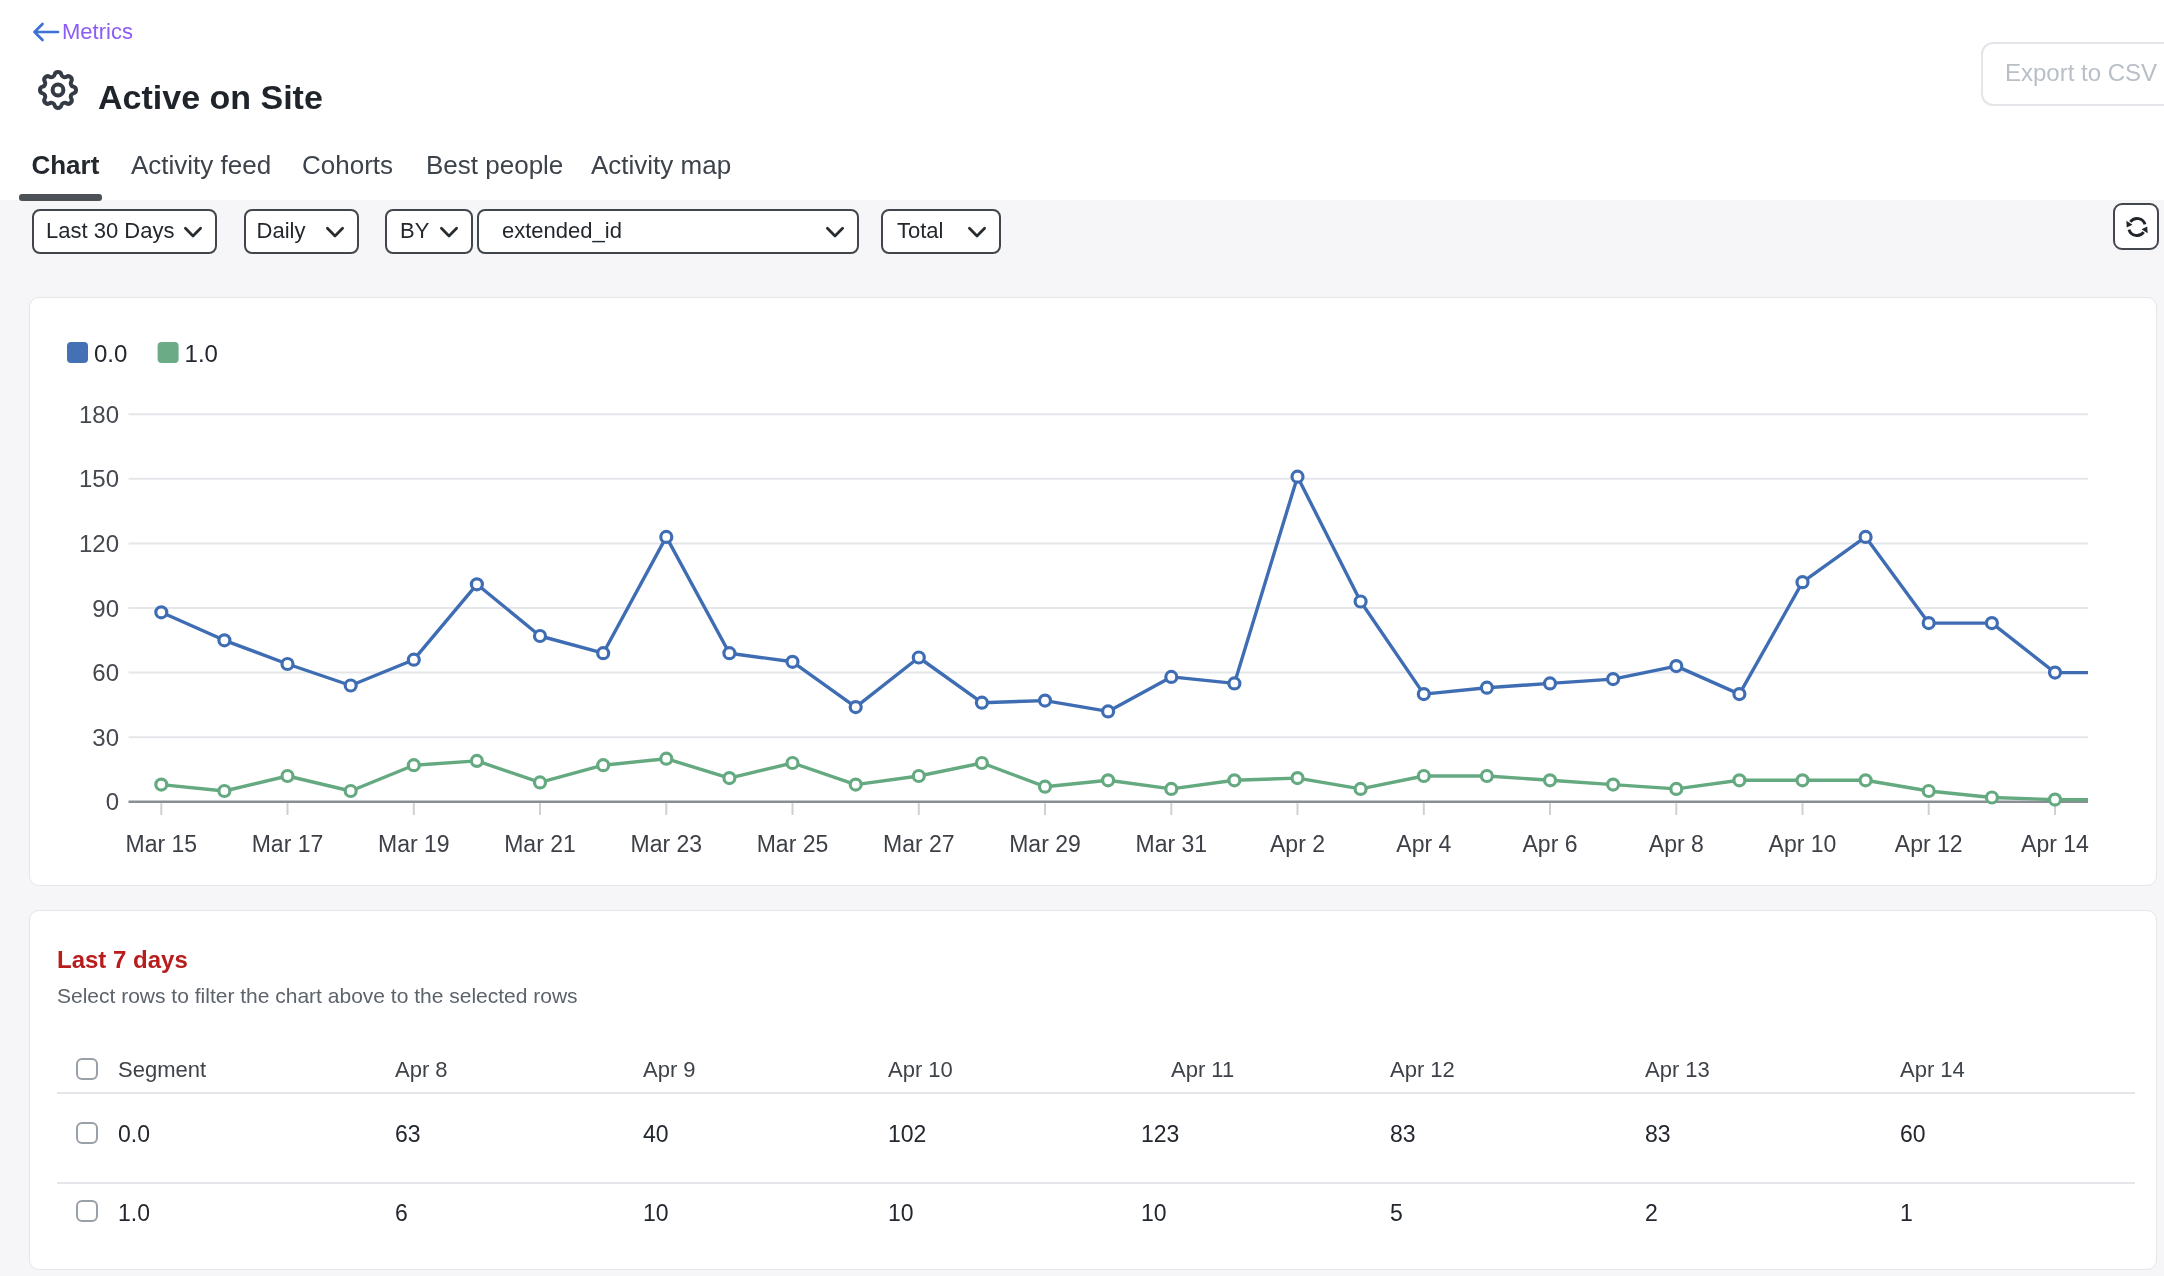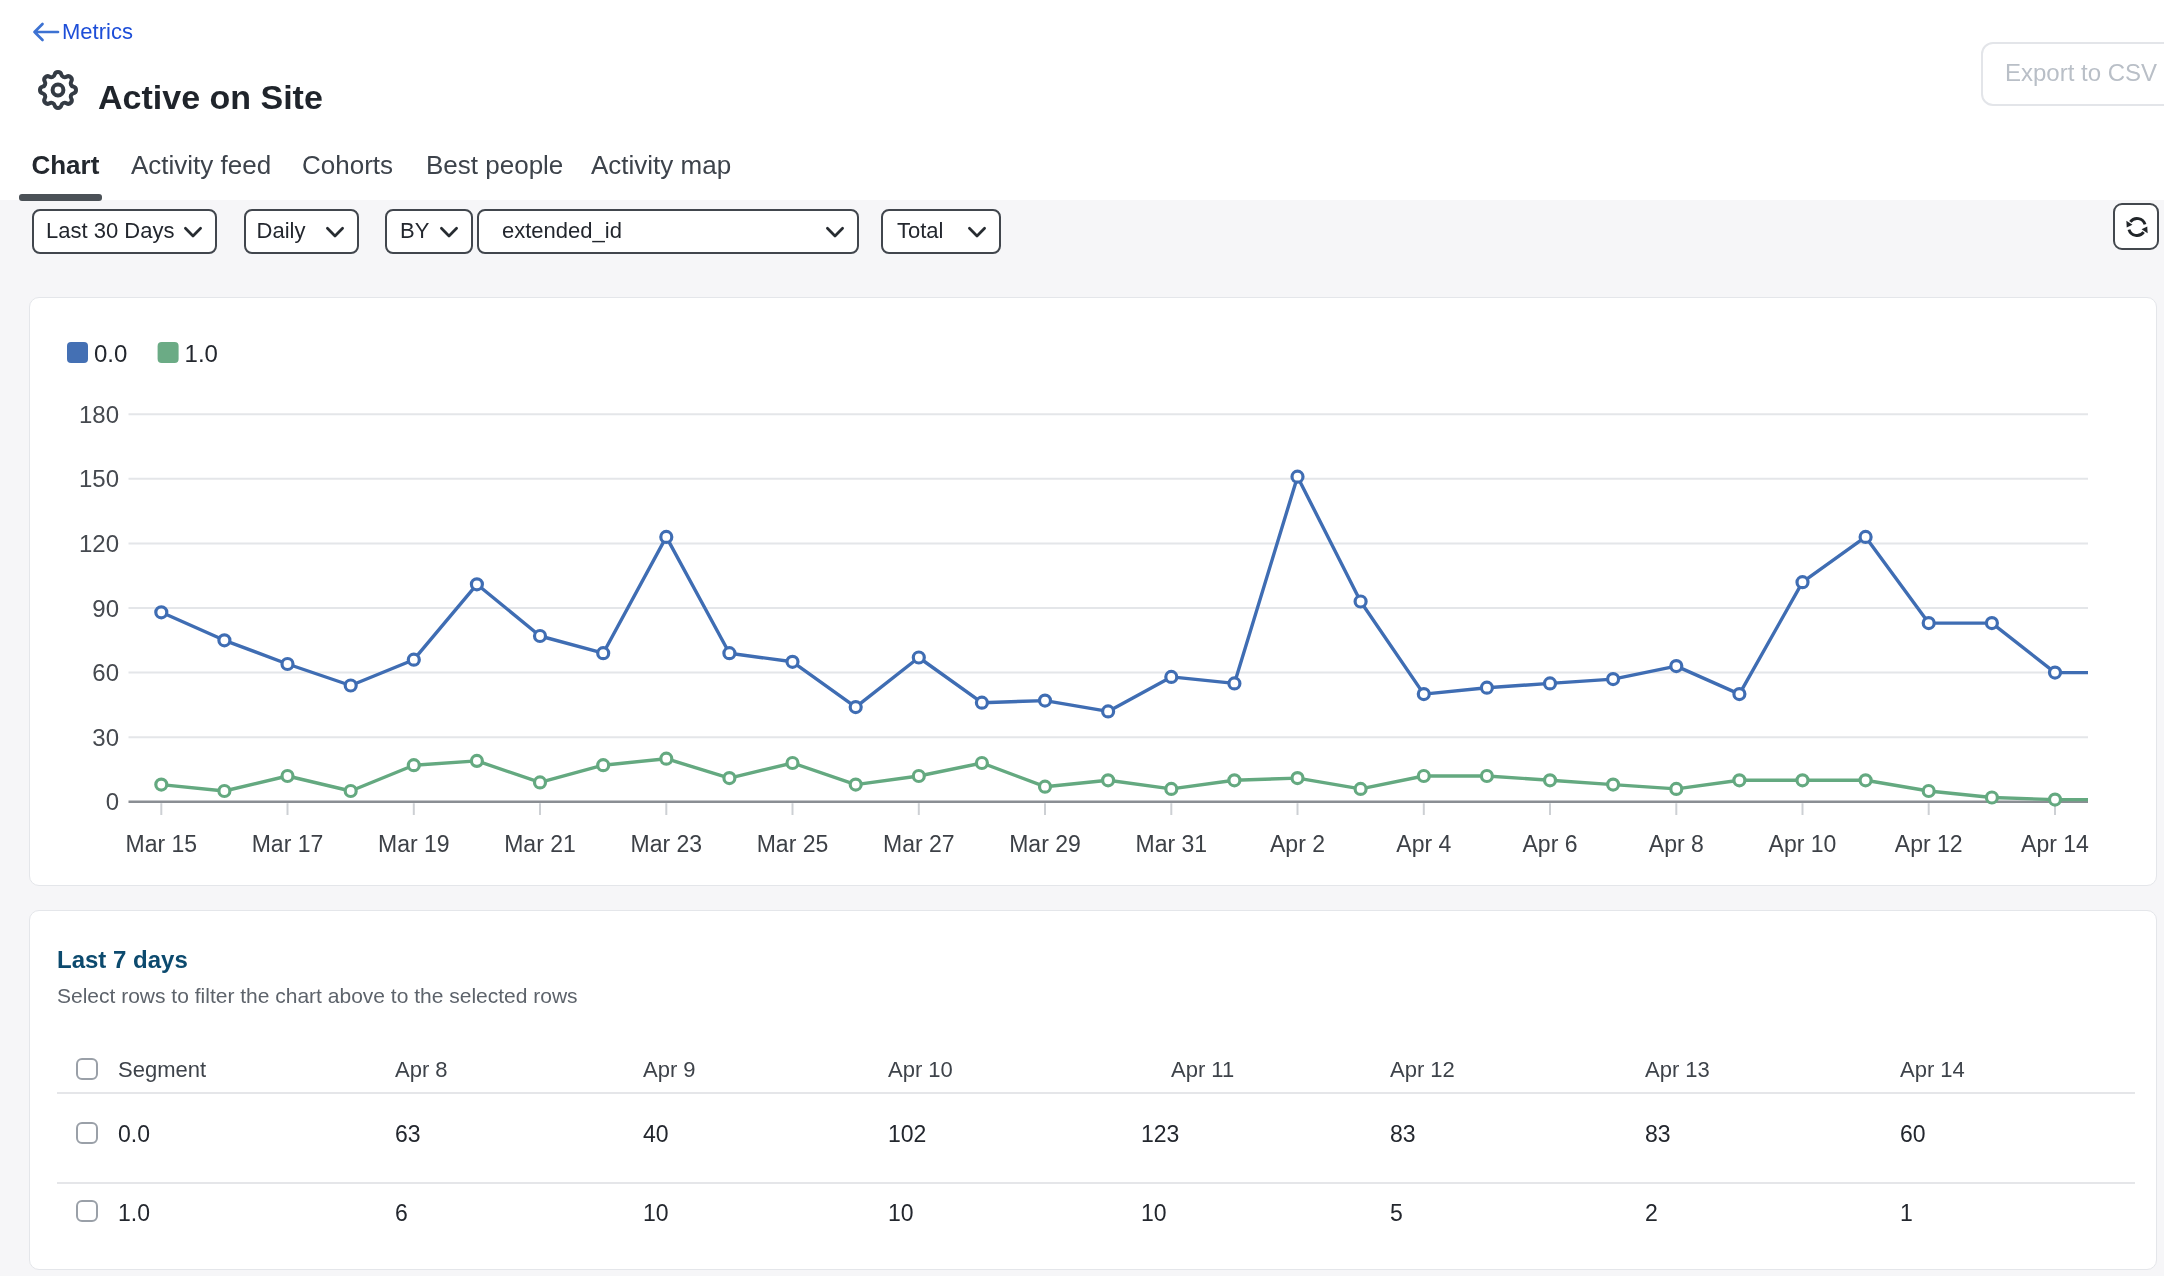--- a/index.html
+++ b/index.html
@@ -3,21 +3,21 @@
 *{margin:0;padding:0;box-sizing:border-box}
 body{font-family:"Liberation Sans",sans-serif;background:#f6f6f8;}
 #page{position:relative;width:2164px;height:1276px;overflow:hidden;background:#f6f6f8;font-family:"Liberation Sans",sans-serif;}
 svg text{font-family:"Liberation Sans",sans-serif;}
 </style></head><body>
 <div id="page">
 <div style="position:absolute;left:0;top:0;width:2164px;height:200px;background:#fff"></div>
 <svg width="28" height="26" viewBox="0 0 28 26" style="position:absolute;left:32px;top:19px">
       <path d="M26 13 H2.5 M10.5 5 L2.5 13 L10.5 21" fill="none" stroke="#3d72d2" stroke-width="2.7" stroke-linecap="round" stroke-linejoin="round"></path>
     </svg>
-<div style="position:absolute;left:62px;top:21.4px;font-size:22px;line-height:1;color:#1d4ed8;font-weight:400;white-space:nowrap;">Metrics</div>
+<div style="position:absolute;left:62px;top:21.4px;font-size:22px;line-height:1;color:#8b5cf6;font-weight:400;white-space:nowrap;">Metrics</div>
 <svg width="48" height="48" viewBox="0 0 24 24" style="position:absolute;left:34px;top:66px">
       <g fill="none" stroke="#343b44" stroke-width="2.0" stroke-linecap="round" stroke-linejoin="round">
         <path d="M10.325 4.317c.426 -1.756 2.924 -1.756 3.35 0a1.724 1.724 0 0 0 2.573 1.066c1.543 -.94 3.31 .826 2.37 2.37a1.724 1.724 0 0 0 1.065 2.572c1.756 .426 1.756 2.924 0 3.35a1.724 1.724 0 0 0 -1.066 2.573c.94 1.543 -.826 3.31 -2.37 2.37a1.724 1.724 0 0 0 -2.572 1.065c-.426 1.756 -2.924 1.756 -3.35 0a1.724 1.724 0 0 0 -2.573 -1.066c-1.543 .94 -3.31 -.826 -2.37 -2.37a1.724 1.724 0 0 0 -1.065 -2.572c-1.756 -.426 -1.756 -2.924 0 -3.35a1.724 1.724 0 0 0 1.066 -2.573c-.94 -1.543 .826 -3.31 2.37 -2.37c1 .608 2.296 .07 2.572 -1.065z"></path>
         <circle cx="12" cy="12" r="2.7"></circle>
       </g>
     </svg>
 <div style="position:absolute;left:98px;top:80.2px;font-size:34px;line-height:1;color:#1f242b;font-weight:700;white-space:nowrap;">Active on Site</div>
 <div style="position:absolute;left:1981px;top:42px;width:220px;height:64px;background:#fff;border:2px solid #e3e5e9;border-radius:12px"></div>
 <div style="position:absolute;left:2005px;top:60.7px;font-size:24px;line-height:1;color:#b9bfc7;font-weight:400;white-space:nowrap;">Export to CSV</div>
 <div style="position:absolute;left:31.4px;top:152.0px;font-size:26px;line-height:1;color:#23282e;font-weight:700;white-space:nowrap;">Chart</div>
@@ -175,21 +175,21 @@
 <circle cx="1646.3" cy="490.9" r="5.5" fill="#fff" stroke="#64a980" stroke-width="3.2"></circle>
 <circle cx="1709.4" cy="482.3" r="5.5" fill="#fff" stroke="#64a980" stroke-width="3.2"></circle>
 <circle cx="1772.5" cy="482.3" r="5.5" fill="#fff" stroke="#64a980" stroke-width="3.2"></circle>
 <circle cx="1835.6" cy="482.3" r="5.5" fill="#fff" stroke="#64a980" stroke-width="3.2"></circle>
 <circle cx="1898.7" cy="493.0" r="5.5" fill="#fff" stroke="#64a980" stroke-width="3.2"></circle>
 <circle cx="1961.9" cy="499.5" r="5.5" fill="#fff" stroke="#64a980" stroke-width="3.2"></circle>
 <circle cx="2025.0" cy="501.6" r="5.5" fill="#fff" stroke="#64a980" stroke-width="3.2"></circle>
 </svg>
 </div>
 <div style="position:absolute;left:29px;top:910px;width:2128px;height:360px;background:#fff;border:1px solid #e4e6ea;border-radius:10px"></div>
-<div style="position:absolute;left:57px;top:947.7px;font-size:24px;line-height:1;color:#0c4a6e;font-weight:700;white-space:nowrap;">Last 7 days</div>
+<div style="position:absolute;left:57px;top:947.7px;font-size:24px;line-height:1;color:#b91c1c;font-weight:700;white-space:nowrap;">Last 7 days</div>
 <div style="position:absolute;left:57px;top:985.2px;font-size:21px;line-height:1;color:#5d636b;font-weight:400;white-space:nowrap;">Select rows to filter the chart above to the selected rows</div>
 <div style="position:absolute;left:76px;top:1058px;width:22px;height:22px;border:2px solid #9aa0a8;border-radius:6px;background:#fff"></div>
 <div style="position:absolute;left:118px;top:1059.4px;font-size:22px;line-height:1;color:#3e434a;font-weight:400;white-space:nowrap;">Segment</div>
 <div style="position:absolute;left:395px;top:1059.4px;font-size:22px;line-height:1;color:#3e434a;font-weight:400;white-space:nowrap;">Apr 8</div>
 <div style="position:absolute;left:643px;top:1059.4px;font-size:22px;line-height:1;color:#3e434a;font-weight:400;white-space:nowrap;">Apr 9</div>
 <div style="position:absolute;left:888px;top:1059.4px;font-size:22px;line-height:1;color:#3e434a;font-weight:400;white-space:nowrap;">Apr 10</div>
 <div style="position:absolute;left:1171px;top:1059.4px;font-size:22px;line-height:1;color:#3e434a;font-weight:400;white-space:nowrap;">Apr 11</div>
 <div style="position:absolute;left:1390px;top:1059.4px;font-size:22px;line-height:1;color:#3e434a;font-weight:400;white-space:nowrap;">Apr 12</div>
 <div style="position:absolute;left:1645px;top:1059.4px;font-size:22px;line-height:1;color:#3e434a;font-weight:400;white-space:nowrap;">Apr 13</div>
 <div style="position:absolute;left:1900px;top:1059.4px;font-size:22px;line-height:1;color:#3e434a;font-weight:400;white-space:nowrap;">Apr 14</div>

